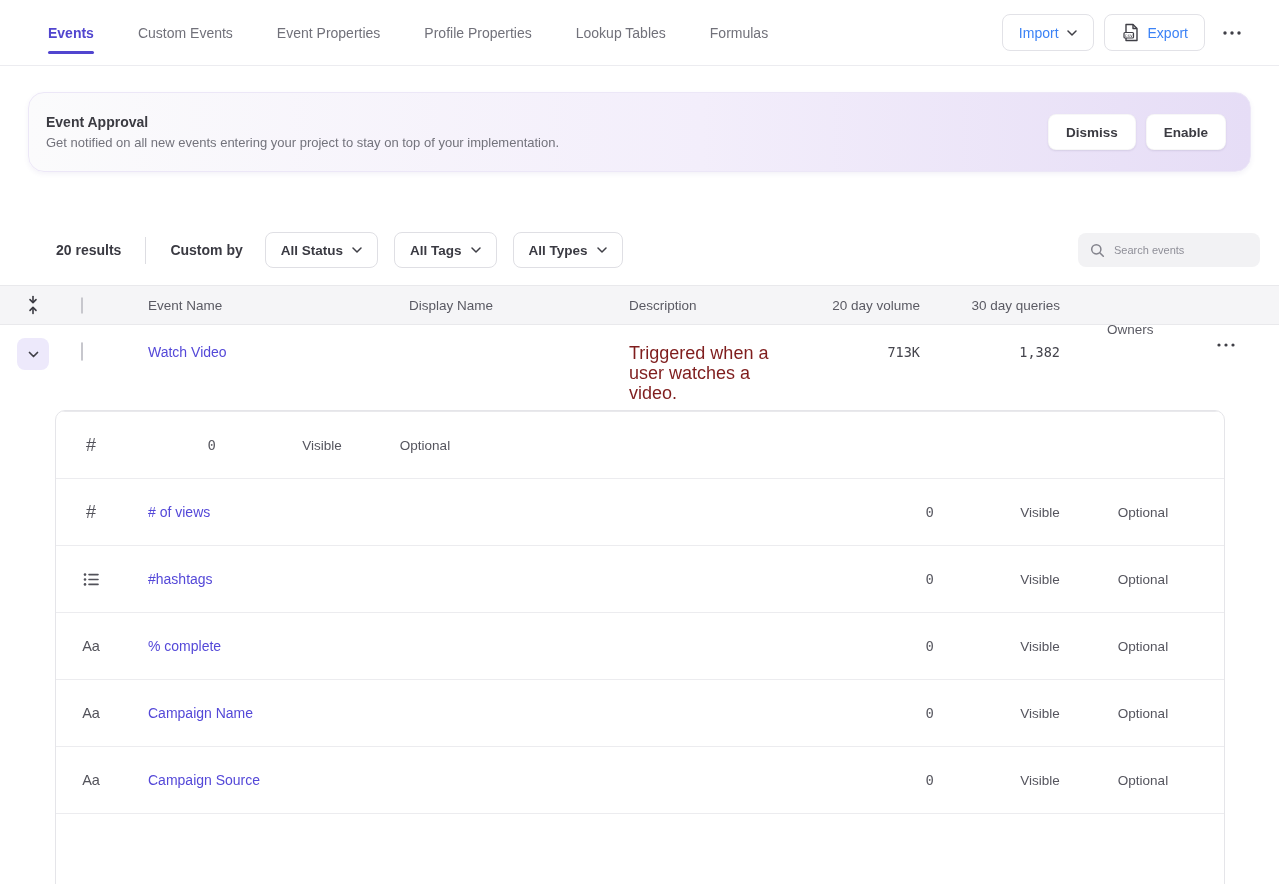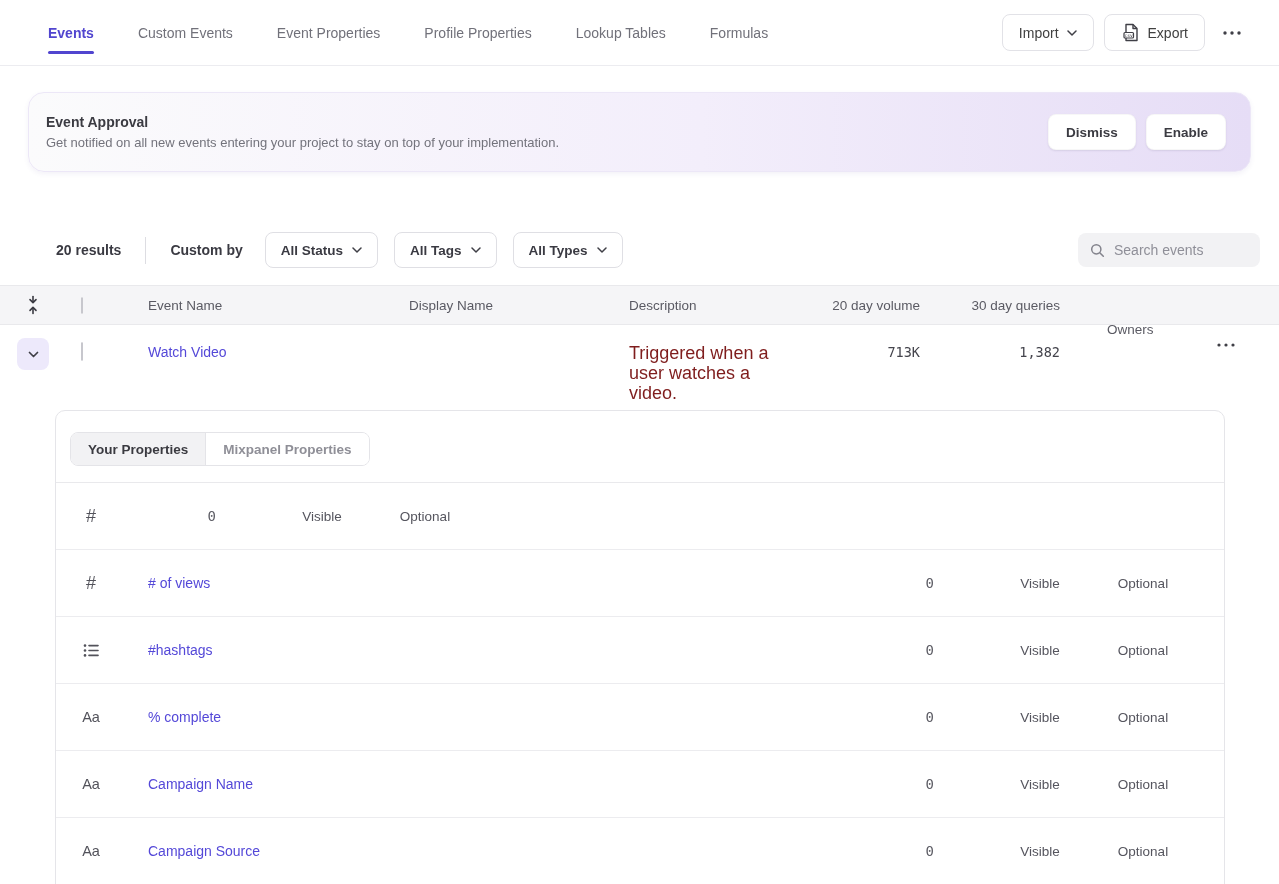--- a/index.html
+++ b/index.html
@@ -7,21 +7,21 @@
   body { font-family:"Liberation Sans", sans-serif; color:#3f3f48; }
   .page { position:relative; width:1279px; height:884px; overflow:hidden; background:#fff; }
 
   
   .topnav { display:flex; align-items:center; height:66px; padding:0 30px 0 48px; border-bottom:1px solid #ececf0; background:#fff; }
   .tabs { display:flex; gap:44px; align-items:center; height:100%; }
   .tab { position:relative; display:flex; align-items:center; height:100%; font-size:14px; font-weight:500; color:#71717a; cursor:pointer; white-space:nowrap; }
   .tab.active { color:#5145cf; font-weight:700; }
   .tab .underline { position:absolute; left:0; right:0; bottom:11px; height:3px; border-radius:2px; background:#5145cf; }
   .nav-right { margin-left:auto; display:flex; align-items:center; gap:10px; }
-  .btn-outline { display:inline-flex; align-items:center; gap:8px; height:37px; padding:0 16px; background:#fff; border:1px solid #e2e2e7; border-radius:8px; font-size:14px; font-weight:500; color:#404040; cursor:pointer; }
+  .btn-outline { display:inline-flex; align-items:center; gap:8px; height:37px; padding:0 16px; background:#fff; border:1px solid #e2e2e7; border-radius:8px; font-size:14px; font-weight:500; color:#3b82f6; cursor:pointer; }
   .icon-btn { border:none; background:none; padding:6px 8px; cursor:pointer; display:inline-flex; align-items:center; }
 
   
   .banner { display:flex; align-items:center; margin:26px 28px 0 28px; height:80px; border-radius:16px;
             background:linear-gradient(90deg,#fbfbfc 0%,#f3eefb 55%,#e6ddf6 100%);
             border:1px solid #ece7f7; box-shadow:0 2px 5px rgba(90,70,150,0.07); }
   .banner-text { padding-left:17px; }
   .banner-title { font-size:14px; font-weight:700; color:#3b3b42; }
   .banner-desc { margin-top:5px; font-size:13px; color:#73737c; }
   .banner-actions { margin-left:auto; display:flex; gap:10px; padding-right:24px; }
@@ -30,21 +30,21 @@
 
   
   .filterbar { display:flex; align-items:center; height:36px; margin-top:60px; padding-left:56px; padding-right:19px; }
   .results-count { font-size:14px; font-weight:600; color:#3a3a42; }
   .vdivider { width:1px; height:27px; background:#dddde2; margin:0 24px; }
   .filterby { font-size:14px; font-weight:600; color:#3a3a42; margin-right:22px; }
   .pill { display:inline-flex; align-items:center; gap:9px; height:36px; padding:0 15px; margin-right:16px;
           border:1px solid #dfdfe4; border-radius:8px; background:#fff; font-size:13.5px; font-weight:600; color:#3a3a42; cursor:pointer; }
   .search { margin-left:auto; display:flex; align-items:center; gap:9px; width:182px; height:34px; padding:0 12px;
             background:#f2f2f4; border-radius:8px; }
-  .search input { border:none; outline:none; background:transparent; font-family:"Liberation Sans",sans-serif; font-size:14px; color:#be185d; width:130px; }
+  .search input { border:none; outline:none; background:transparent; font-family:"Liberation Sans",sans-serif; font-size:11px; color:#be185d; width:130px; }
   .search input::placeholder { color:#8f8f98; }
 
   
   .thead { display:flex; align-items:center; height:40px; margin-top:17px; background:#f5f5f7;
            border-top:1px solid #e9e9ec; border-bottom:1px solid #e9e9ec; font-size:13.5px; font-weight:500; color:#5a5a63; }
   .trow { display:flex; align-items:flex-start; padding-top:18px; height:70px; background:#fff; }
   .c-expand { width:66px; flex:none; display:flex; justify-content:center; }
   .c-check { width:82px; flex:none; padding-left:15px; }
   .c-name { width:261px; flex:none; }
   .c-display { width:220px; flex:none; }
@@ -214,26 +214,20 @@
         <svg width="18" height="4" viewBox="0 0 18 4">
           <circle cx="2" cy="2" r="1.6" fill="#3f3f46"></circle>
             <circle cx="9" cy="2" r="1.6" fill="#3f3f46"></circle>
             <circle cx="16" cy="2" r="1.6" fill="#3f3f46"></circle>
         </svg>
       </button>
     </div>
   </div>
 
   <div class="panel">
-    <div class="panel-tabs-wrap">
-      <div class="seg-control">
-        <div class="seg active">Your Properties</div>
-        <div class="seg">Mixpanel Properties</div>
-      </div>
-    </div>
     <div class="panel-div"></div>
 
     <div class="prow">
       <div class="p-icon">
           <span class="glyph-hash">#</span>
         </div>
       <div class="p-zero">0</div>
       <div class="p-vis">Visible</div>
       <div class="p-opt">Optional</div>
     </div>

